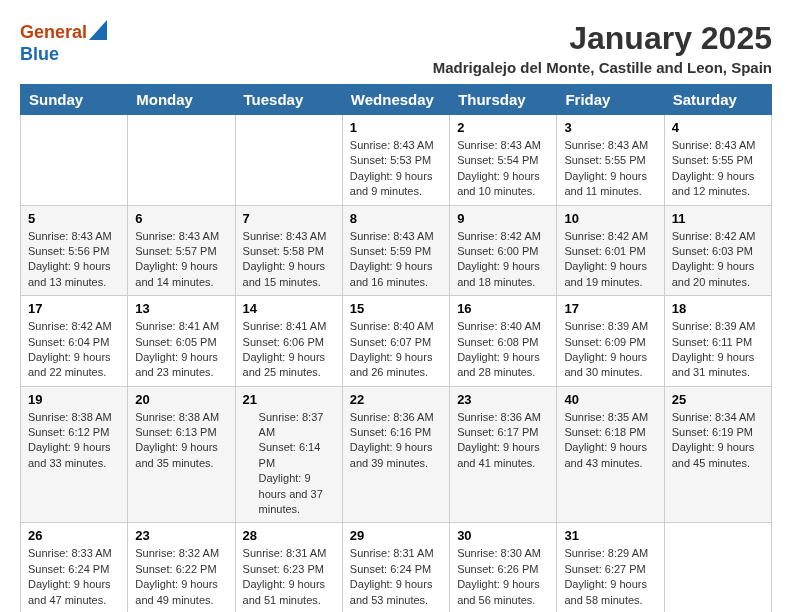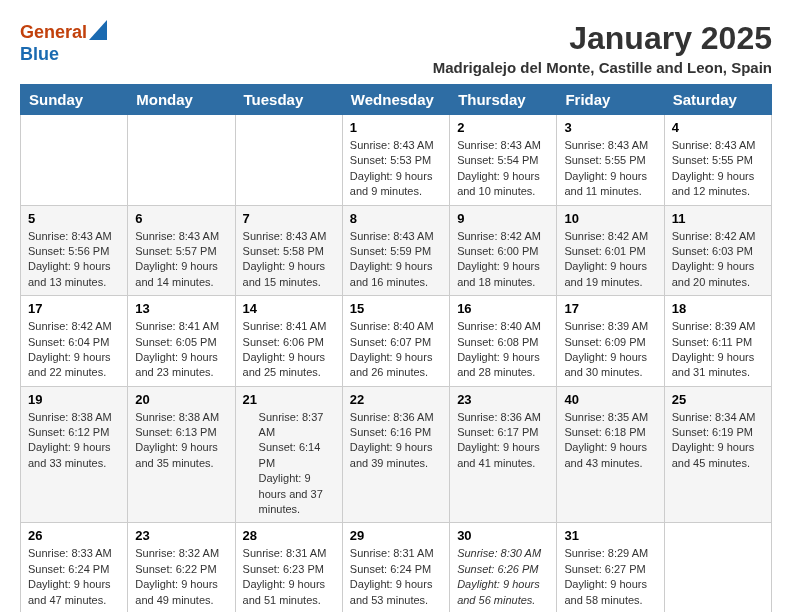--- a/index.html
+++ b/index.html
@@ -299,21 +299,21 @@
 Daylight: 9 hours and 51 minutes.</div>
         </td>
         <td>
           <div class="cell-date">29</div>
           <div class="cell-info" style="white-space: pre-line;">Sunrise: 8:31 AM
 Sunset: 6:24 PM
 Daylight: 9 hours and 53 minutes.</div>
         </td>
         <td>
           <div class="cell-date">30</div>
-          <div class="cell-info" style="white-space: pre-line; font-style: italic;">Sunrise: 8:30 AM
+          <div class="cell-info" style="white-space: pre-line;">Sunrise: 8:30 AM
 Sunset: 6:26 PM
 Daylight: 9 hours and 56 minutes.</div>
         </td>
         <td>
           <div class="cell-date">31</div>
           <div class="cell-info" style="white-space: pre-line;">Sunrise: 8:29 AM
 Sunset: 6:27 PM
 Daylight: 9 hours and 58 minutes.</div>
         </td>
         <td class="empty-cell"></td>

